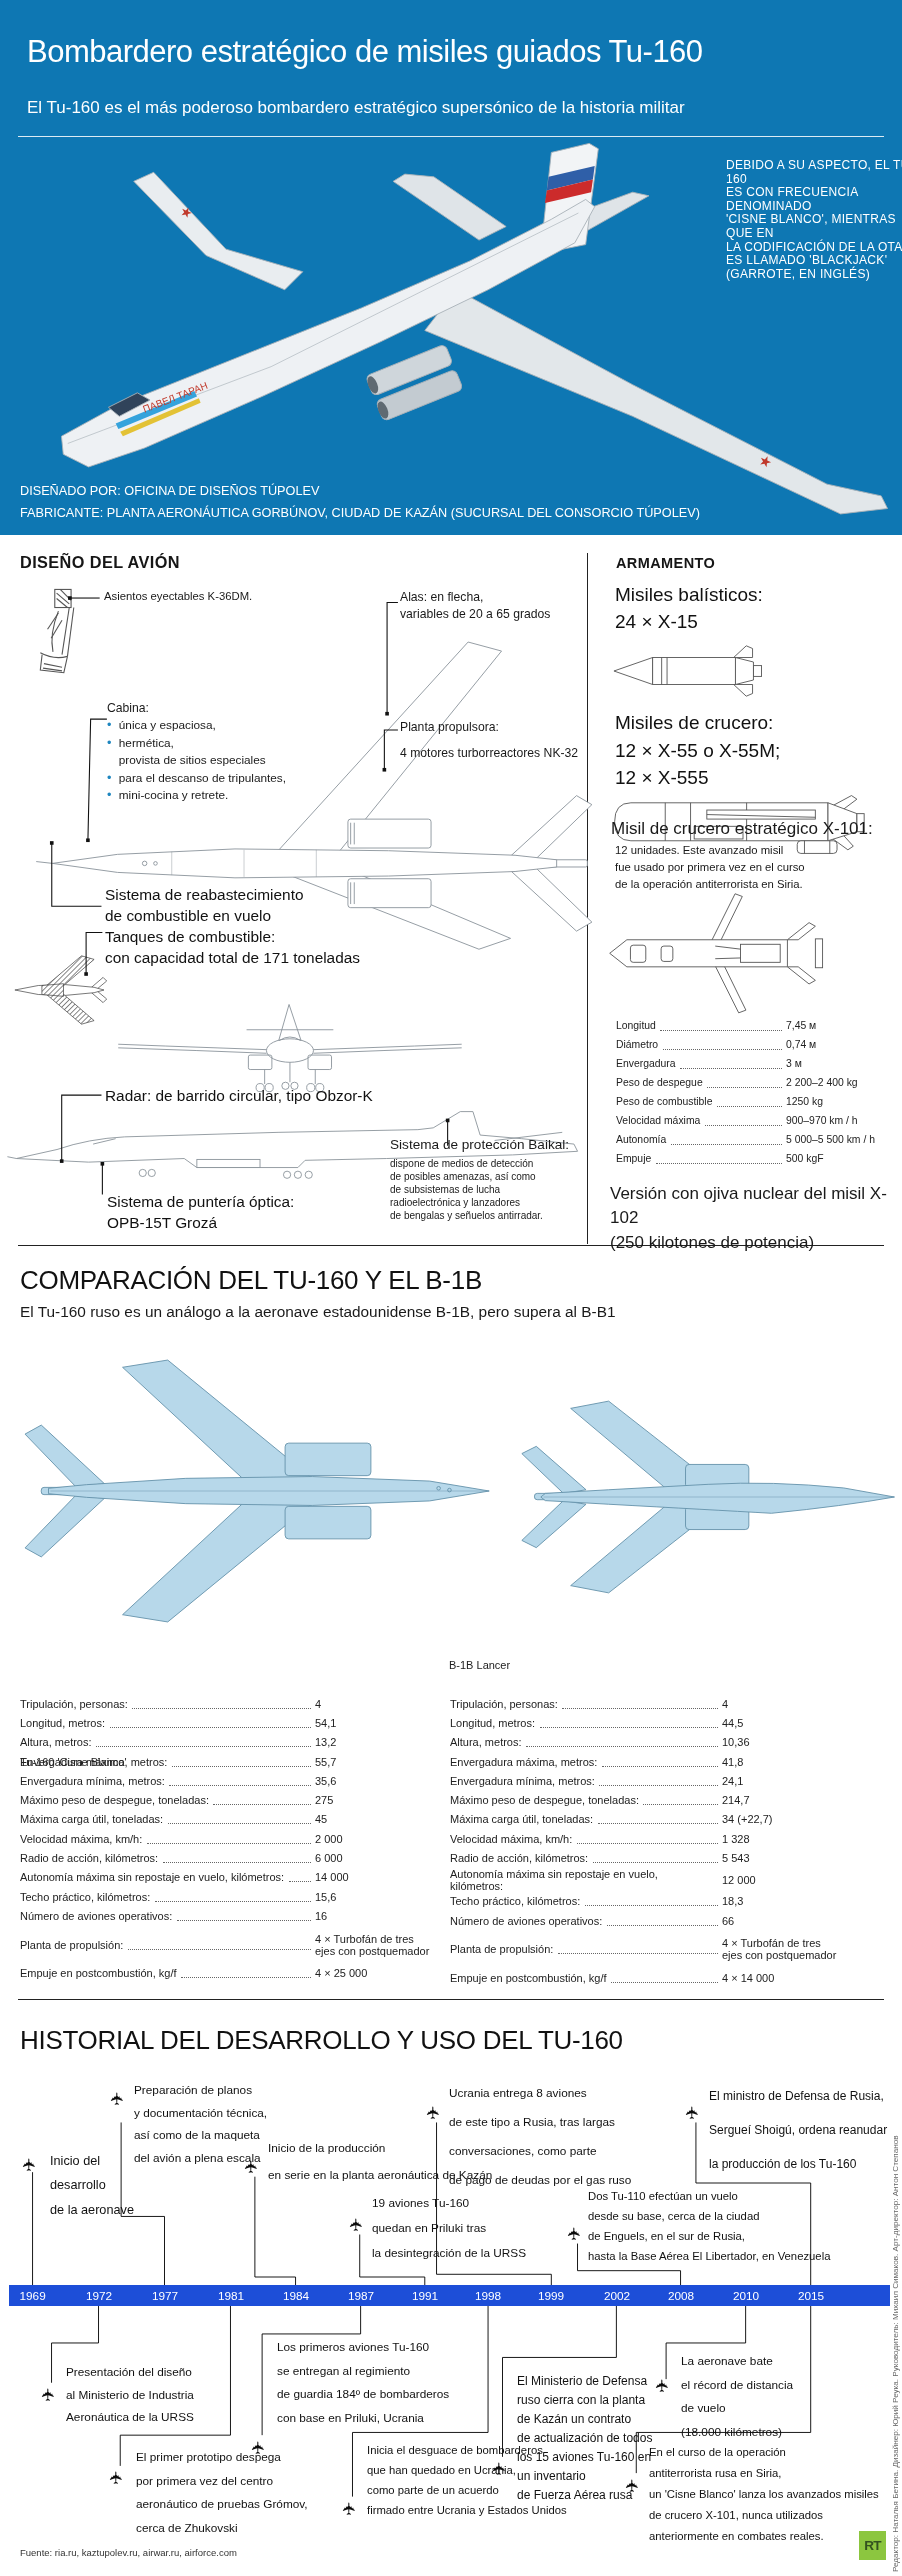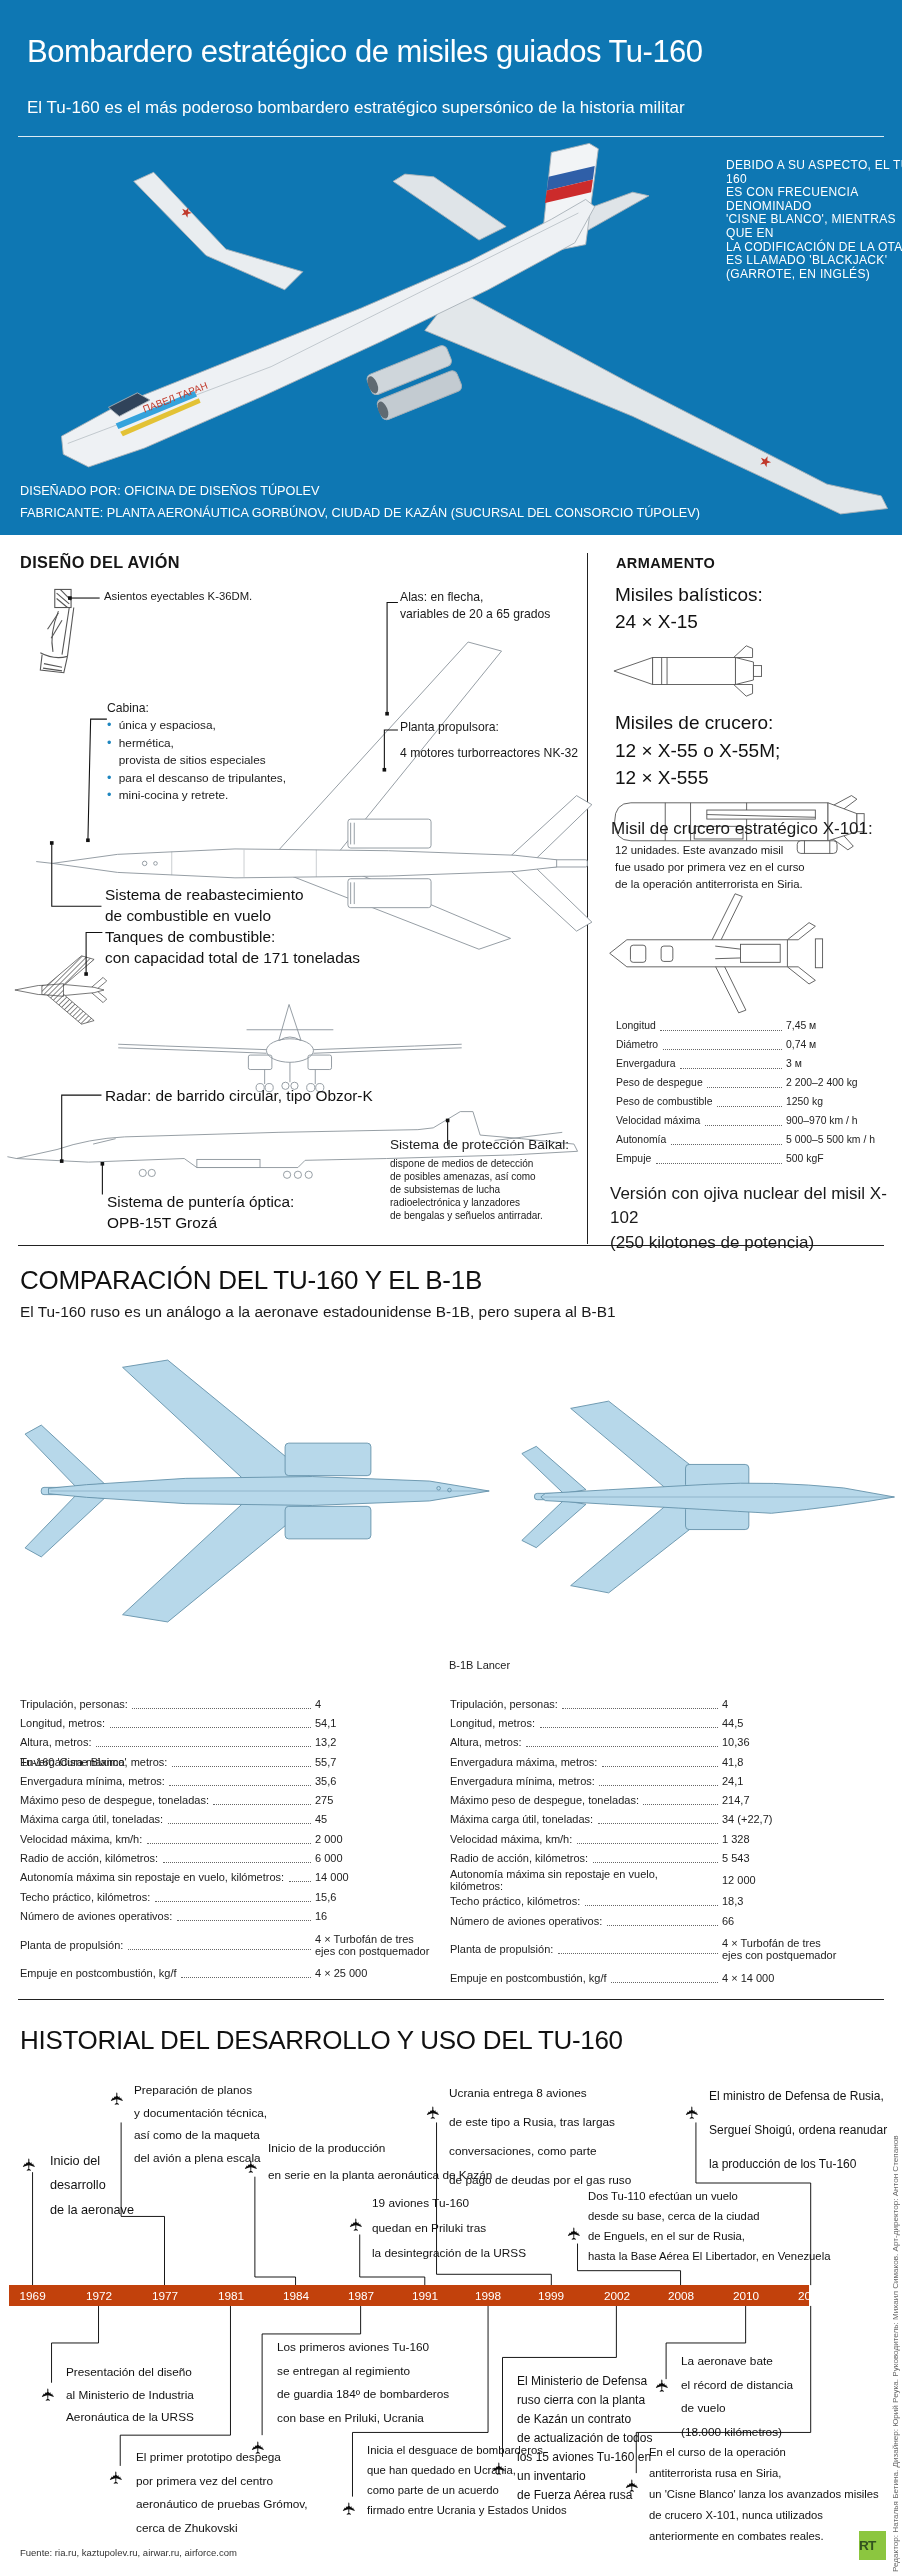--- a/index.html
+++ b/index.html
@@ -36,27 +36,27 @@
   .spec-row .val{width:92px;flex:none;}
   
   .crow{display:flex;align-items:center;min-height:19.3px;font-size:11px;color:#222;}
   .crow .dots{flex:1;border-bottom:0.9px dotted #666;margin:0 4.5px;height:9px;}
   .crow .cval{flex:none;white-space:pre-line;}
   #cmp-left .cval{width:116px;}
   #cmp-right .cval{width:118px;}
   .tall{min-height:38px;}
   .col-name{font-size:11px;color:#222;}
   
-  #tl-bar{left:9px;top:2285px;width:800px;height:21px;background:#c2410c;}
+  #tl-bar{left:9px;top:2285px;width:881px;height:21px;background:#1d4ed8;}
   .tl-year{position:absolute;top:3.6px;width:40px;text-align:center;color:#fff;font-size:11.8px;}
   .tl-ev{position:absolute;color:#111;z-index:2;}
   .plane{position:absolute;font-size:17px;line-height:17px;color:#0b0b0b;transform:rotate(-90deg);z-index:2;}
   #source{left:20px;top:2547px;font-size:9.5px;color:#333;}
   #credits{left:891px;top:2572px;width:512px;font-size:8.1px;color:#666;transform:rotate(-90deg);transform-origin:0 0;}
-  #rt-logo{left:859px;top:2531px;width:27px;height:29px;background:#8cc63f;display:flex;align-items:center;justify-content:flex-start;
+  #rt-logo{left:859px;top:2531px;width:27px;height:29px;background:#8cc63f;display:flex;align-items:center;justify-content:center;
            font-size:13.6px;font-weight:bold;color:#33531f;letter-spacing:-0.9px;}
   svg{display:block;}
   .z0{z-index:0;} .z1{z-index:1;} .z2{z-index:2;}
 </style>
 </head>
 <body>
 
 <div class="abs" id="header"></div>
 <div class="abs" id="page-title">Bombardero estratégico de misiles guiados Tu-160</div>
 <div class="abs" id="page-subtitle">El Tu-160 es el más poderoso bombardero estratégico supersónico de la historia militar</div>

